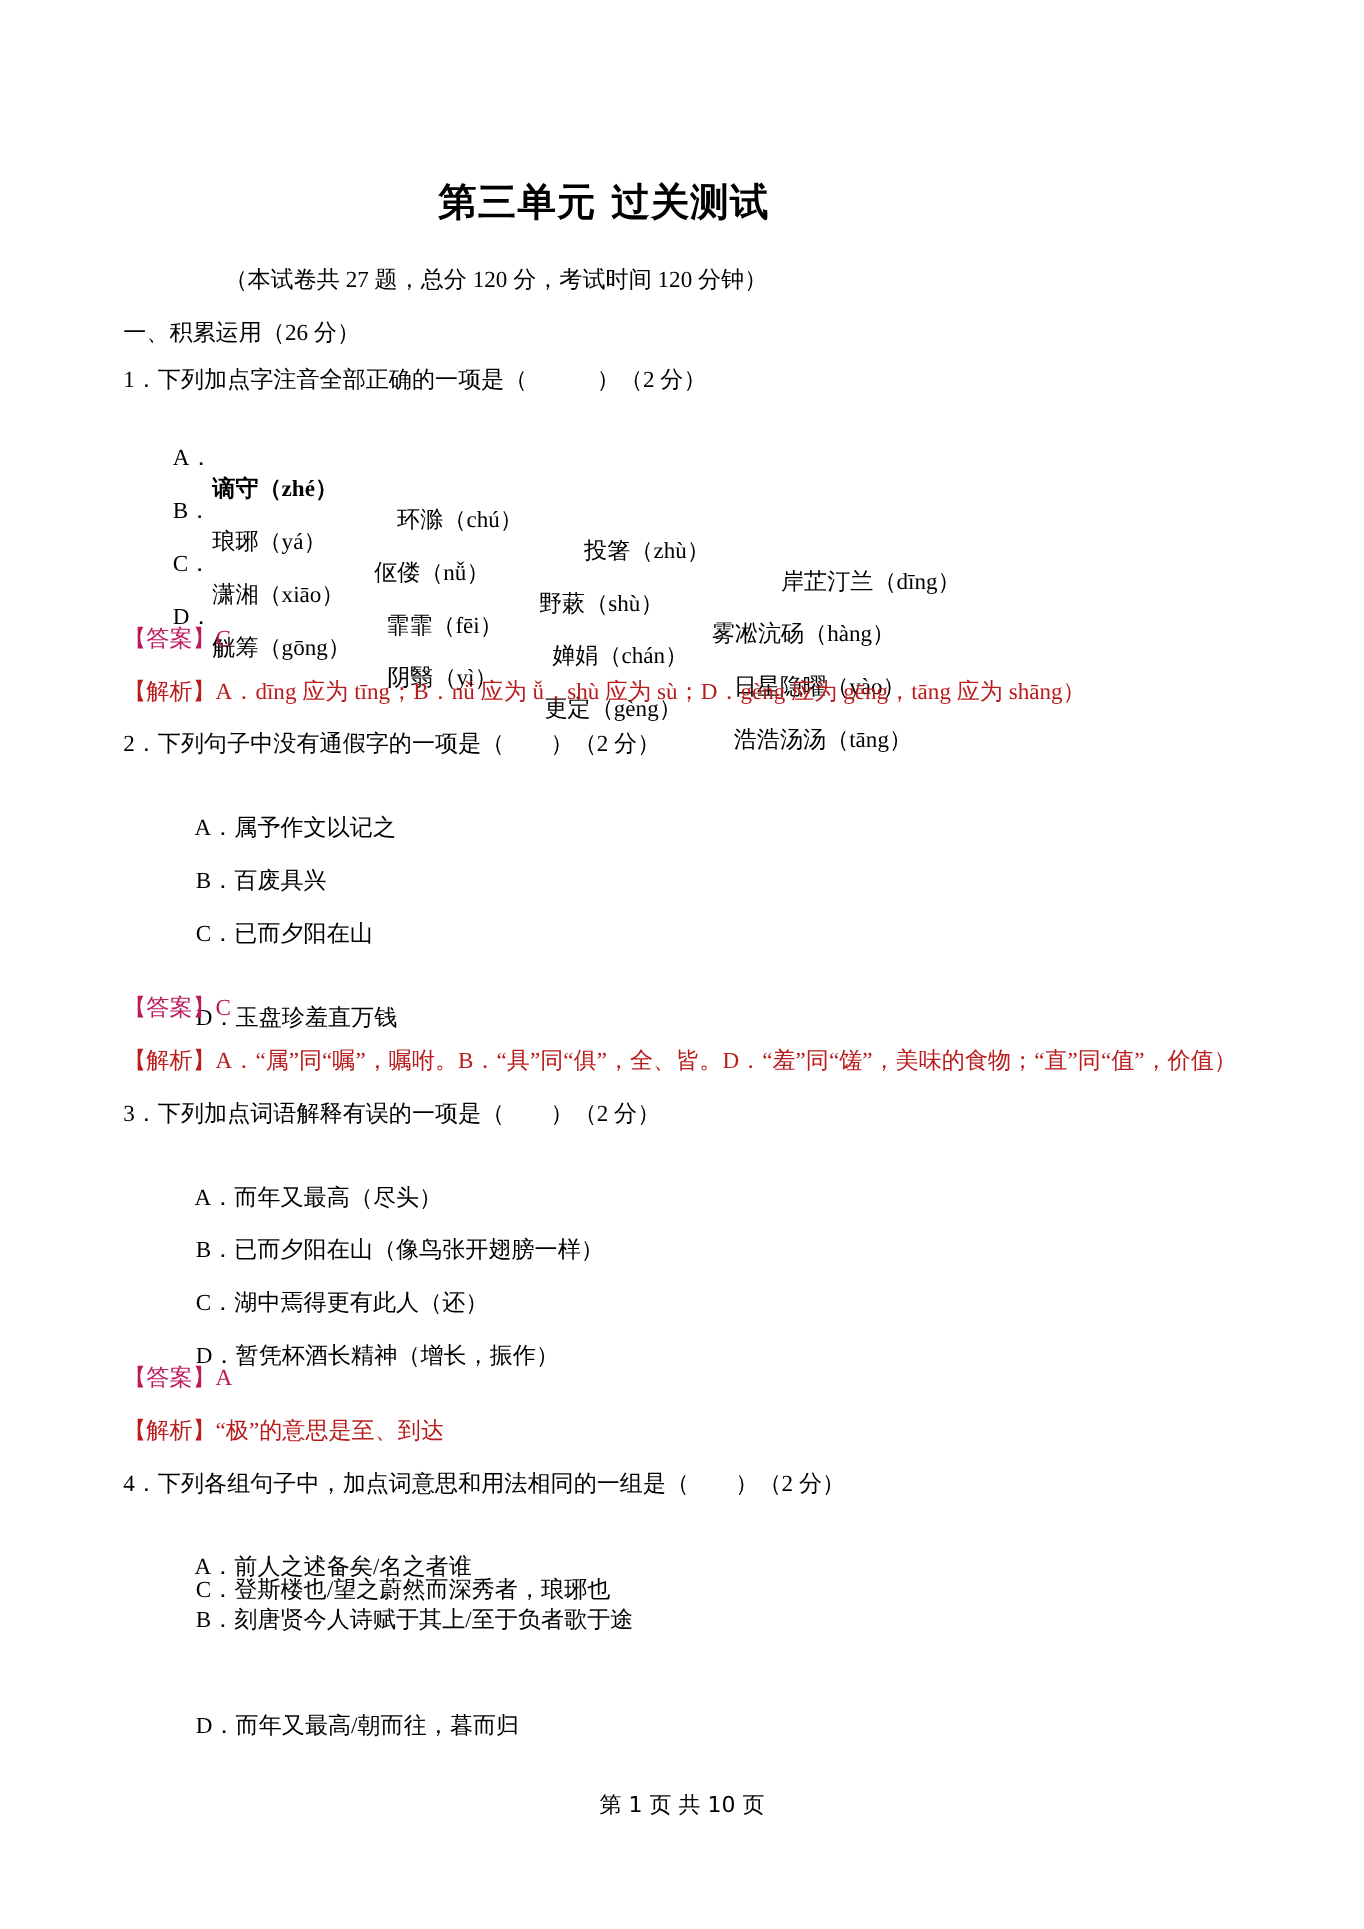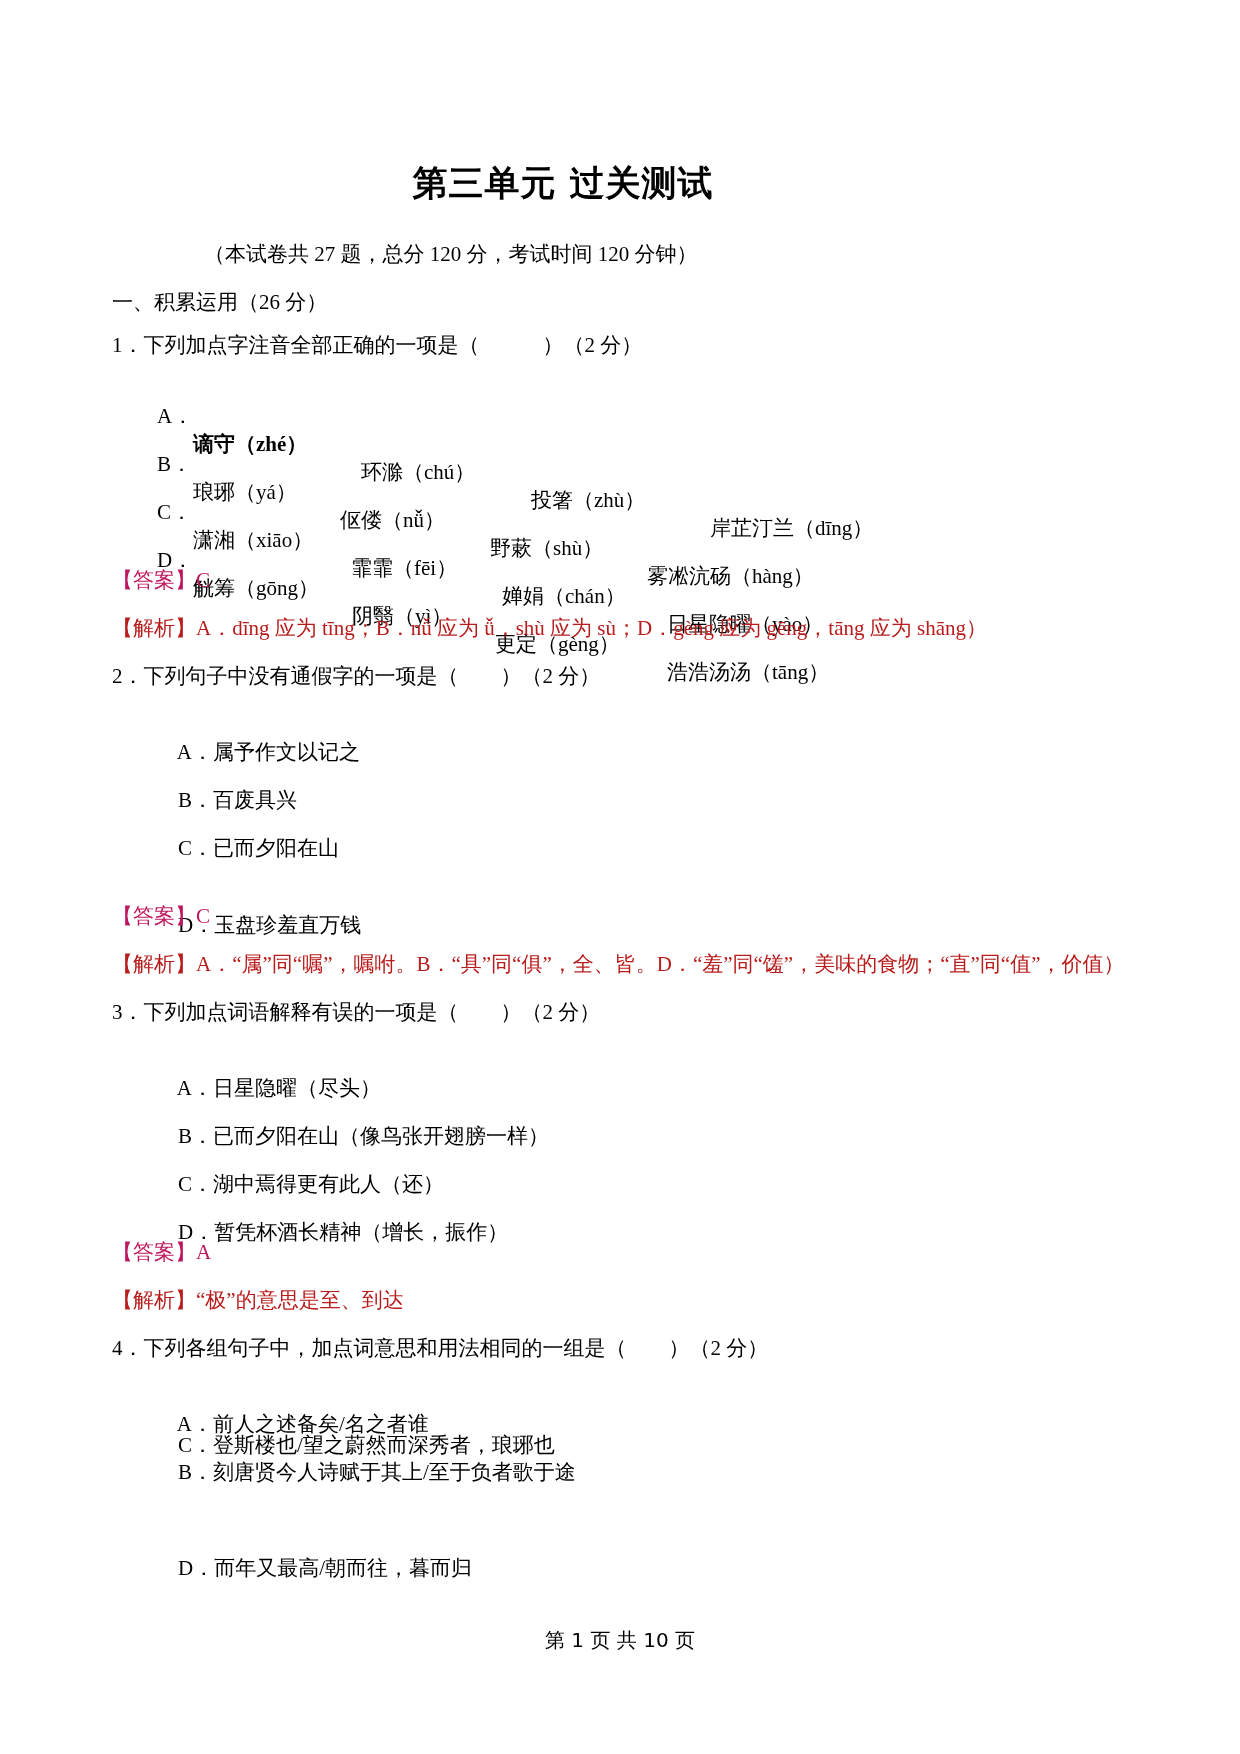--- a/index.html
+++ b/index.html
@@ -16,21 +16,21 @@
       color: #000000;
     }
     .page {
       position: absolute;
       left: 0; top: 0;
       width: 1240px;
       height: 1754px;
     }
     .title {
       position: absolute;
-      left: 14px;
+      left: 0;
       width: 1098px;
       top: 160px;
       text-align: center;
       font-family: "DejaVu Sans", "Liberation Sans", sans-serif;
       font-weight: bold;
       font-size: 35px;
       letter-spacing: 1px;
     }
     .line {
       position: absolute;
@@ -117,21 +117,21 @@
     <span>B．</span><span>百废具兴</span>
   </div>
   <div class="line opt" style="top:883px;">
     <span>D．</span><span>玉盘珍羞直万钱</span>
   </div>
   <div class="line ans" style="top:902px;">【答案】C</div>
   <div class="line exp" style="top:950px;">【解析】A．“属”同“嘱”，嘱咐。B．“具”同“俱”，全、皆。D．“羞”同“馐”，美味的食物；“直”同“值”，价值）</div>
 
   <div class="line q" style="top:998px;">3．下列加点词语解释有误的一项是（　　）（2 分）</div>
   <div class="line opt" style="top:1046px;">
-    <span>A．</span><span>日星隐曜（尽头）</span>
+    <span>A．</span><span>而年又最高（尽头）</span>
   </div>
   <div class="line opt" style="top:1094px;">
     <span>B．</span><span>已而夕阳在山（像鸟张开翅膀一样）</span>
   </div>
   <div class="line opt" style="top:1142px;">
     <span>C．</span><span>湖中焉得更有此人（还）</span>
   </div>
   <div class="line opt" style="top:1190px;">
     <span>D．</span><span>暂凭杯酒长精神（增长，振作）</span>
   </div>

